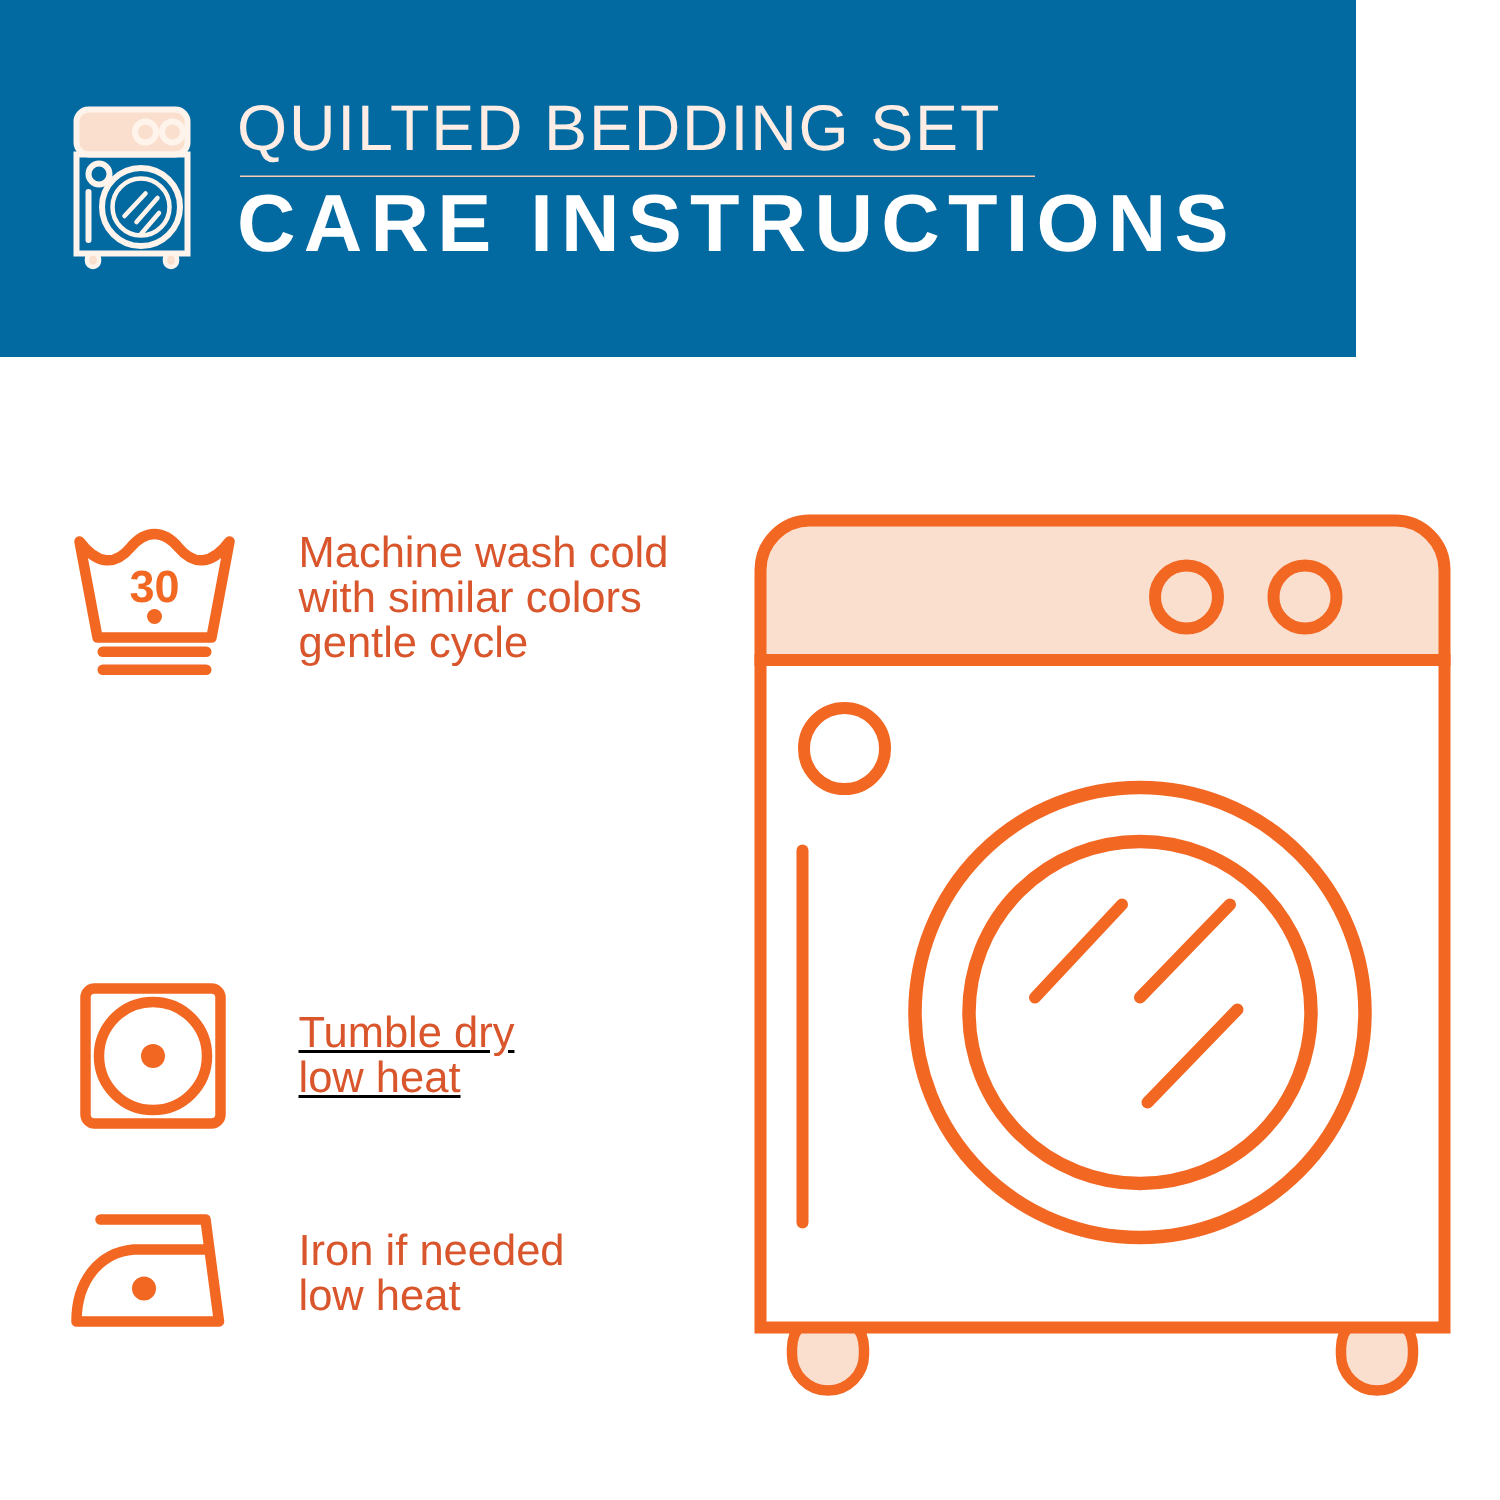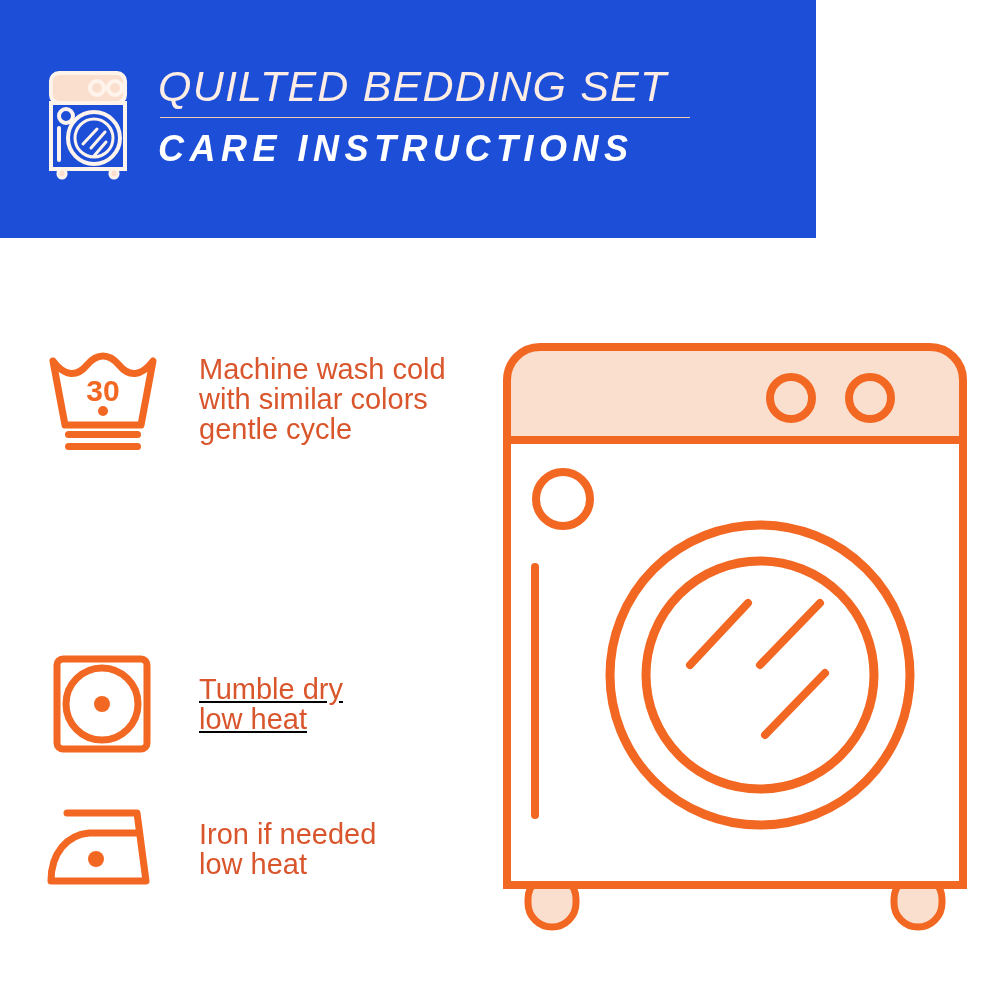--- a/index.html
+++ b/index.html
@@ -13,24 +13,23 @@
     font-family: "Liberation Sans", sans-serif;
     overflow: hidden;
     position: relative;
   }
 
   
   .header {
     position: absolute;
     left: 0;
     top: 0;
-    width: 816px;
+    width: 904px;
     height: 238px;
-    background: #1d4ed8;
-    font-style: italic;
+    background: #0369a1;
   }
   .header-inner {
     position: absolute;
     left: 44px;
     top: 62px;
     display: flex;
     align-items: flex-start;
   }
   .logo-icon {
     width: 96px;
@@ -52,21 +51,21 @@
     white-space: nowrap;
   }
   .title-rule {
     height: 1px;
     background: #F9CDB4;
     margin: 7px 0 8px 2px;
     width: 530px;
   }
   .title-sub {
     color: #FFFFFF;
-    font-size: 36px;
+    font-size: 54px;
     line-height: 46px;
     font-weight: 700;
     letter-spacing: 5.5px;
     white-space: nowrap;
   }
 
   
   .care-list {
     position: absolute;
     left: 0;

